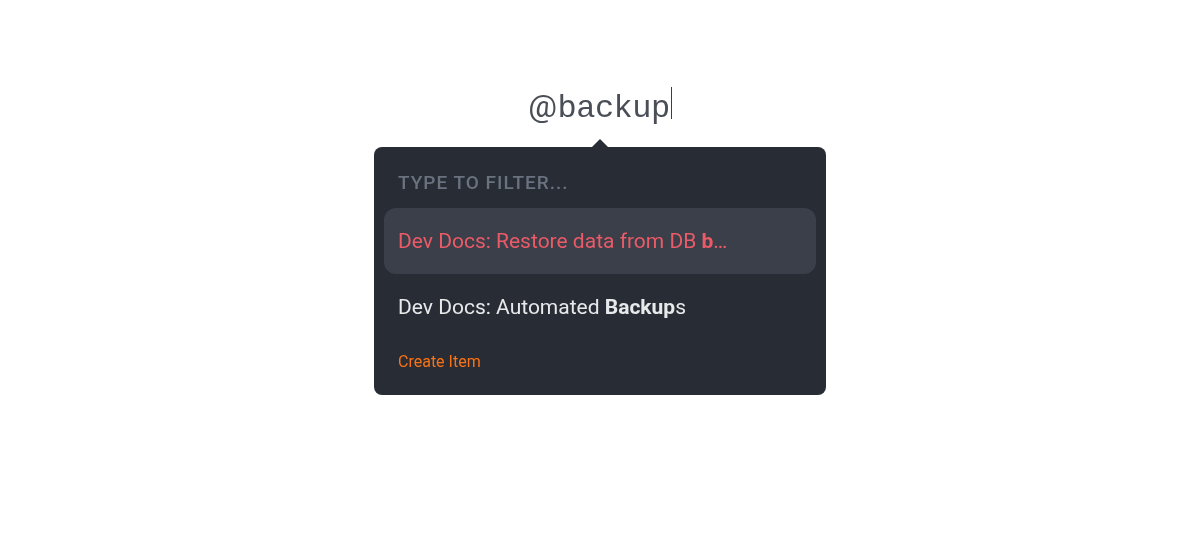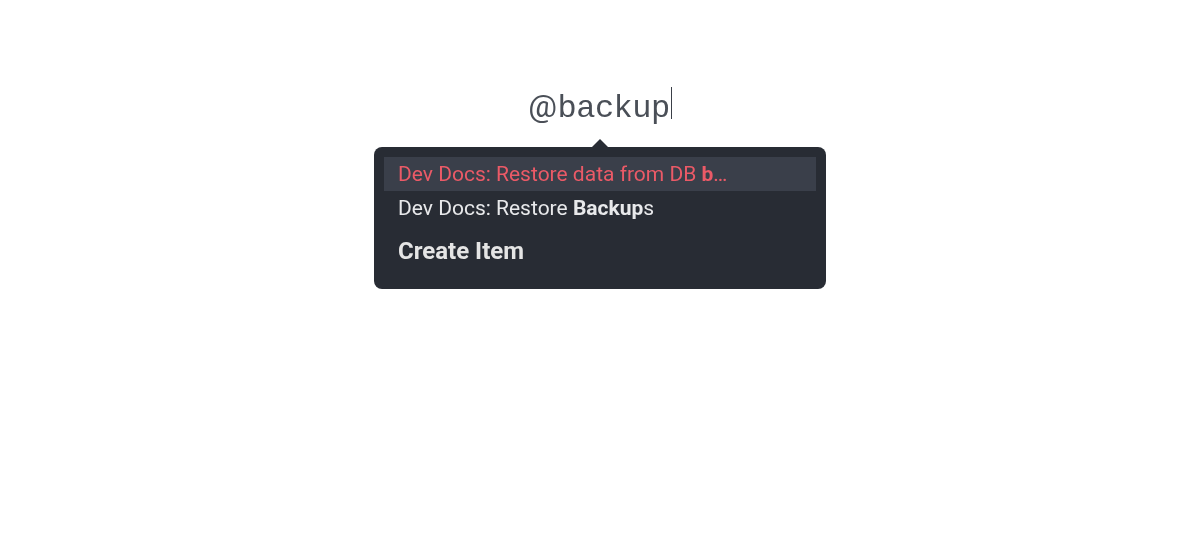--- a/index.html
+++ b/index.html
@@ -71,62 +71,63 @@
     }
     .filter-label {
       color: #6a7280;
       font-size: 19px;
       font-weight: 500;
       letter-spacing: 1px;
       padding: 14px 14px 14px 14px;
       text-transform: uppercase;
     }
     .item {
-      padding: 3px 14px;
+      padding: 19px 14px;
       font-size: 21px;
       color: #e8e9eb;
-      border-radius: 0;
+      border-radius: 12px;
       white-space: nowrap;
       overflow: hidden;
       text-overflow: ellipsis;
       cursor: pointer;
       line-height: 1.35;
     }
     .item.selected {
       background: #3a3f4a;
       color: #eb5a67;
     }
     .item .bold {
       font-weight: 700;
     }
     .create-item {
       padding: 11px 14px 14px 14px;
-      font-size: 24px;
-      color: #e5e5e5;
-      font-weight: 700;
+      font-size: 16px;
+      color: #f97316;
+      font-weight: 400;
       cursor: pointer;
     }
   </style>
 </head>
 <body>
 
 <div class="container">
   <div class="mention-input">
     <span class="mention-at">@</span>
       <span class="mention-text">backup</span>
       <span class="cursor"></span>
   </div>
 
   <div class="popover">
     <div class="popover-arrow"></div>
+    <div class="filter-label">Type to filter...</div>
 
     <div class="item selected">
       <span>Dev Docs: Restore data from DB </span><span class="bold">b</span><span>…</span>
     </div>
 
     <div class="item">
-      <span>Dev Docs: Restore </span><span class="bold">Backup</span><span>s</span>
+      <span>Dev Docs: Automated </span><span class="bold">Backup</span><span>s</span>
     </div>
 
 
     <div class="create-item">Create Item</div>
   </div>
 </div>
 
 </body></html>

